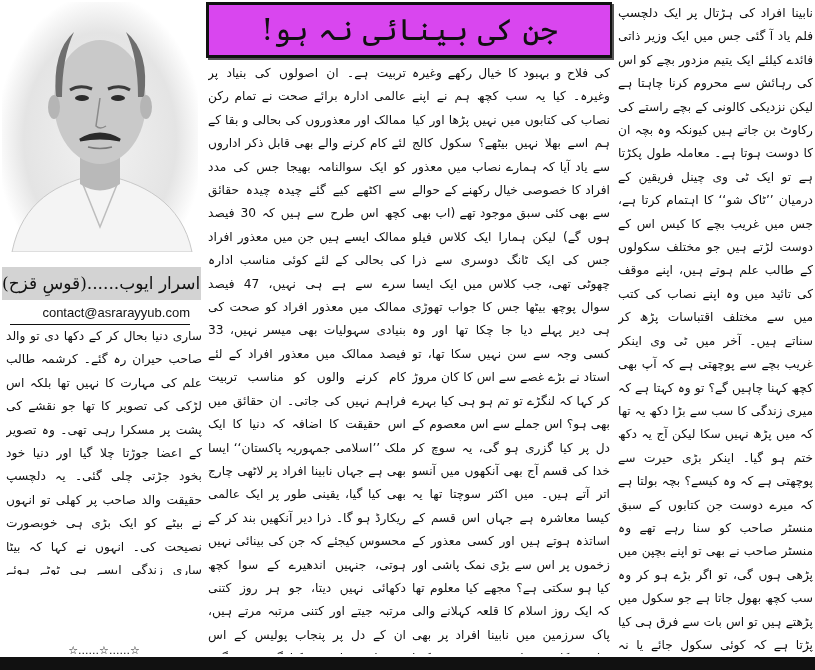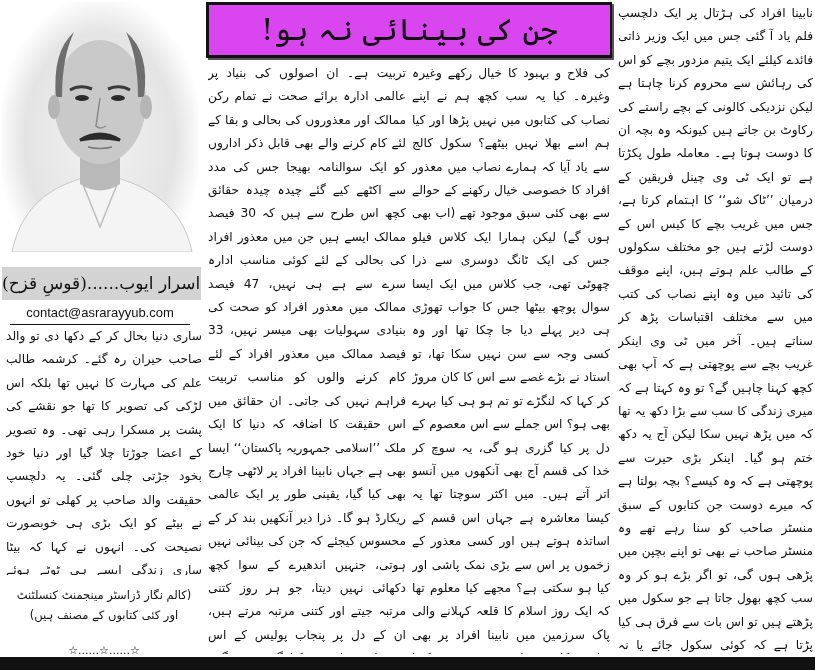--- a/index.html
+++ b/index.html
@@ -16,21 +16,21 @@
     }
     .photo svg { width: 100%; height: 100%; display: block; }
 
     .name-bar {
       position: absolute; left: 2px; top: 267px; width: 199px; height: 33px;
       background: #d3d3d3; direction: rtl; text-align: left;
       font-family: "DejaVu Serif", serif; font-size: 17px; line-height: 33px; color: #111;
       white-space: nowrap; overflow: hidden;
     }
     .email {
-      position: absolute; left: 10px; top: 305px; width: 180px; text-align: center;
+      position: absolute; left: 10px; top: 305px; width: 180px; text-align: right;
       font-family: "Liberation Sans", sans-serif; font-size: 13px; color: #111;
       padding-bottom: 4px; border-bottom: 1px solid #111;
     }
 
     
     .col {
       position: absolute; direction: rtl; text-align: justify;
       font-family: "DejaVu Sans", sans-serif; font-size: 12.2px; line-height: 23.4px;
       color: #111; overflow: hidden;
     }
@@ -112,20 +112,16 @@
 
   <div class="col col-3">
     <p>تربیت ہے۔ ان اصولوں کی بنیاد پر عالمی ادارہ برائے صحت نے تمام رکن ممالک اور معذوروں کی بحالی و بقا کے لئے کام کرنے والے بھی قابل ذکر اداروں کو ایک سوالنامہ بھیجا جس کی مدد سے اکٹھے کیے گئے چیدہ چیدہ حقائق کچھ اس طرح سے ہیں کہ 30 فیصد ممالک ایسے ہیں جن میں معذور افراد کی بحالی کے لئے کوئی مناسب ادارہ سرے سے ہے ہی نہیں، 47 فیصد ممالک میں معذور افراد کو صحت کی بنیادی سہولیات بھی میسر نہیں، 33 فیصد ممالک میں معذور افراد کے لئے کام کرنے والوں کو مناسب تربیت فراہم نہیں کی جاتی۔ ان حقائق میں اس حقیقت کا اضافہ کہ دنیا کا ایک ملک ’’اسلامی جمہوریہ پاکستان‘‘ ایسا بھی ہے جہاں نابینا افراد پر لاٹھی چارج بھی کیا گیا، یقینی طور پر ایک عالمی ریکارڈ ہو گا۔ ذرا دیر آنکھیں بند کر کے محسوس کیجئے کہ جن کی بینائی نہیں ہوتی، جنہیں اندھیرے کے سوا کچھ دکھائی نہیں دیتا، جو ہر روز کتنی مرتبہ جیتے اور کتنی مرتبہ مرتے ہیں، ان کے دل پر پنجاب پولیس کے اس وحشیانہ برتاؤ سے کیا گزری ہو گی، اس کے باوجود ان کے مسائل تا دمِ تحریر حل نہیں ہو سکے؟ اپنا ایک شعر یاد آ رہا ہے کہ</p>
 
   </div>
 
   <div class="col col-4">
     <p>ساری دنیا بحال کر کے دکھا دی تو والد صاحب حیران رہ گئے۔ کرشمہ طالب علم کی مہارت کا نہیں تھا بلکہ اس لڑکی کی تصویر کا تھا جو نقشے کی پشت پر مسکرا رہی تھی۔ وہ تصویر کے اعضا جوڑتا چلا گیا اور دنیا خود بخود جڑتی چلی گئی۔ یہ دلچسپ حقیقت والد صاحب پر کھلی تو انہوں نے بیٹے کو ایک بڑی ہی خوبصورت نصیحت کی۔ انہوں نے کہا کہ بیٹا ساری زندگی ایسے ہی ٹوٹے ہوئے لوگوں کو جوڑتے رہنا اور جب تم نے کسی ایک ٹوٹے ہوئے شخص کو بھی جوڑ لیا تو سمجھ لینا کہ ساری دنیا جڑ گئی ہے۔ کاش ہم یہ سمجھ سکیں کہ جس طرح ایک انسان کو جوڑنے سے ساری دنیا جڑ جاتی ہے اسی طرح ایک انسان کو توڑنے سے ساری دنیا ٹوٹ جاتی ہے۔</p>
   </div>
 
-  <div class="footnote">
-    <div>(کالم نگار ڈزاسٹر مینجمنٹ کنسلٹنٹ</div>
-    <div>اور کئی کتابوں کے مصنف ہیں)</div>
-  </div>
   <div class="stars">☆......☆......☆</div>
 
   <div class="bottom-bar"></div>
 </div>
 
 </body></html>

